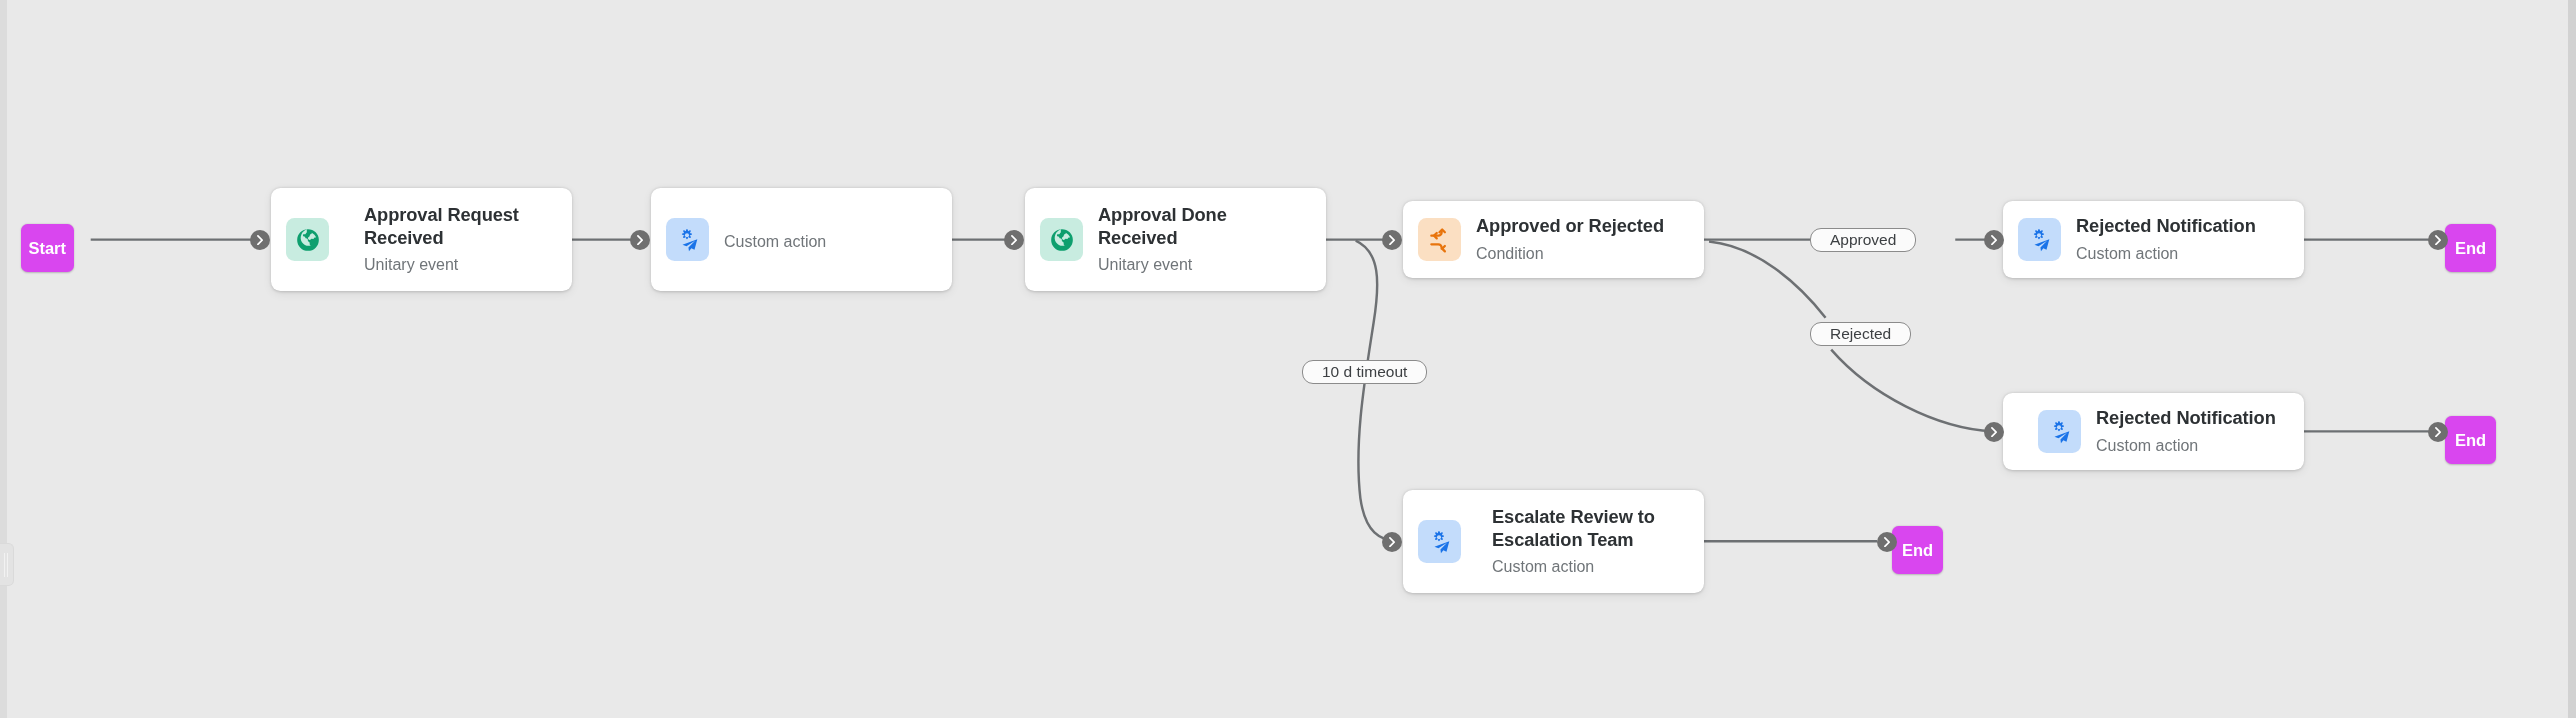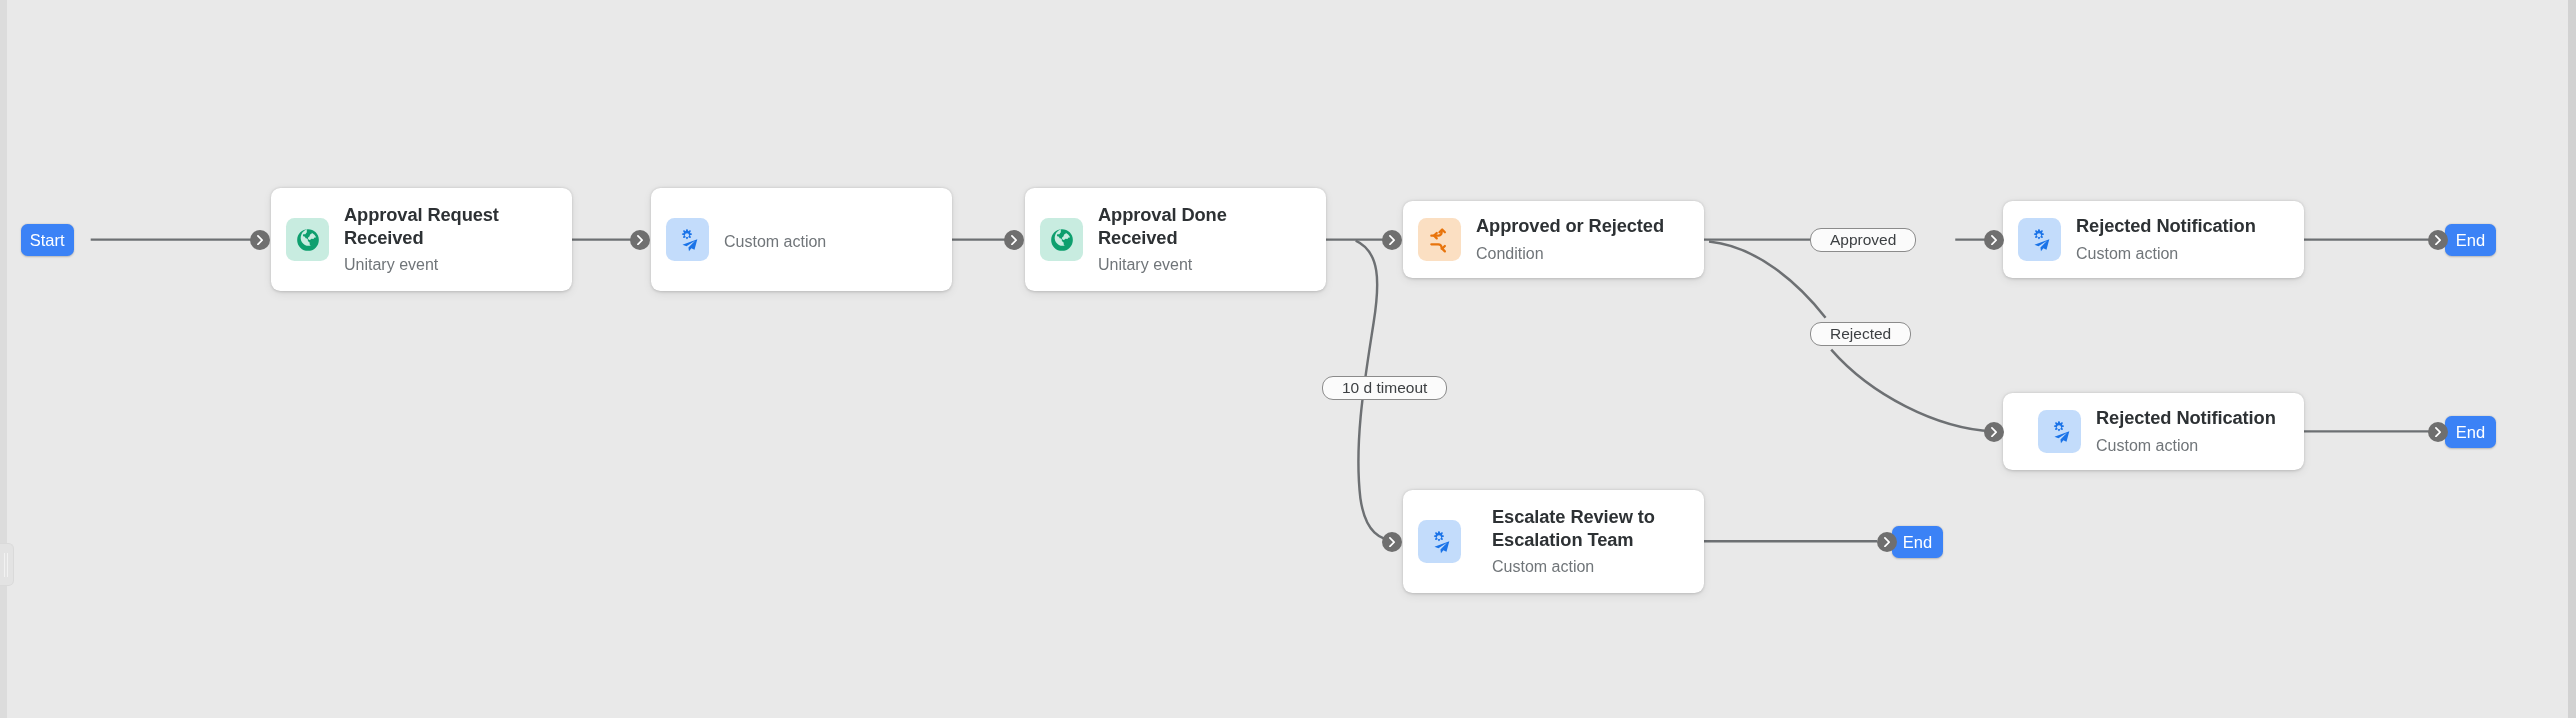--- a/index.html
+++ b/index.html
@@ -96,29 +96,30 @@
   .card-sub {
     font-size: 16px;
     color: #707579;
     line-height: 1.25;
     margin-top: 5.6px;
   }
 
   
   .terminal {
     position: absolute;
-    background: #3b82f6;
+    background: #d946ef;
     color: #ffffff;
     border-radius: 6.6px;
     font-size: 16.5px;
     display: flex;
     align-items: center;
     justify-content: center;
-    height: 32px;
+    height: 48px;
     box-shadow: 0 0.9px 1.9px rgba(0,0,0,0.22);
+    font-weight: bold;
   }
 
   
   .conn {
     position: absolute;
     width: 20px;
     height: 20px;
     border-radius: 50%;
     background: #6f6f6f;
     display: flex;
@@ -190,21 +191,21 @@
   </div>
 
   <div class="terminal" style="left:2445px; top:416px; width:51px;">
     <span>End</span>
   </div>
 
   <div class="terminal" style="left:1892px; top:526px; width:51px;">
     <span>End</span>
   </div>
 
-  <div class="card" style="left:271px; top:188px; width:301px; height:103px;">
+  <div class="card" style="left:271px; top:188px; width:301px; height:103px;gap:20px;">
     <div class="card-icon icon-event">
       <svg width="26" height="26" viewBox="0 0 24 24" fill="#0e9f6e">
         <path d="M12 2a10 10 0 1 0 0 20 10 10 0 0 0 0-20zm-1.1 2.2c.2.5-.1 1-.5 1.3-.5.3-.4 1-.9 1.2-.6.2-1.2-.2-1.7.1-.5.3-.6 1-.3 1.5.3.5 1 .4 1.5.7.5.3.5 1 .9 1.4.5.4 1.3.2 1.7.7.4.5.1 1.3.4 1.9.3.6 1.1.7 1.4 1.3.3.6 0 1.4.3 2 .2.4.6.6 1 .8a8 8 0 0 1-8.3-3.1 8 8 0 0 1 4.5-11.7zm4.6 1a8 8 0 0 1 4 4.3c-.4.2-.9.1-1.3.3-.6.3-.8 1.1-1.4 1.3-.6.2-1.2-.3-1.8-.1-.5.2-.7.8-1.2 1-.5.1-1-.3-1.4-.6-.4-.4-.6-1-.4-1.5.2-.6.9-.8 1.3-1.2.4-.5.3-1.2.7-1.7.4-.5 1-.6 1.5-.9.1 0 .1-.1 0-.9z"></path>
       </svg>
     </div>
     <div class="card-text">
       <div class="card-title">Approval Request
 Received</div>
       <div class="card-sub">Unitary event</div>
     </div>
@@ -342,16 +343,16 @@
   <div class="conn" style="left:1877px; top:532px;">
     <svg width="8.5" height="10.3" viewBox="0 0 9 11">
         <path d="M2 1 L6.5 5.5 L2 10" stroke="#fff" stroke-width="1.8" fill="none" stroke-linecap="round" stroke-linejoin="round"></path>
       </svg>
   </div>
 
   <div class="edge-label" style="left:1810px; top:228px;">Approved</div>
 
   <div class="edge-label" style="left:1810px; top:322px;">Rejected</div>
 
-  <div class="edge-label" style="left:1302px; top:376px;margin-left:20px;">10 d timeout</div>
+  <div class="edge-label" style="left:1302px; top:360px;">10 d timeout</div>
 
 </div>
 
 
 </body></html>

